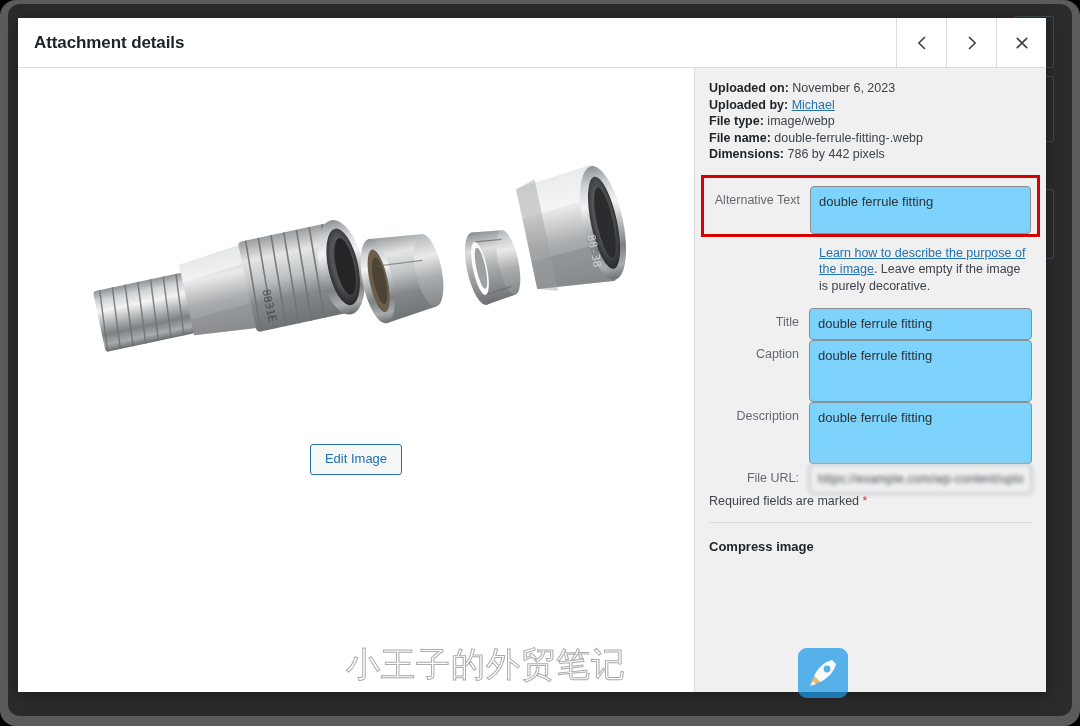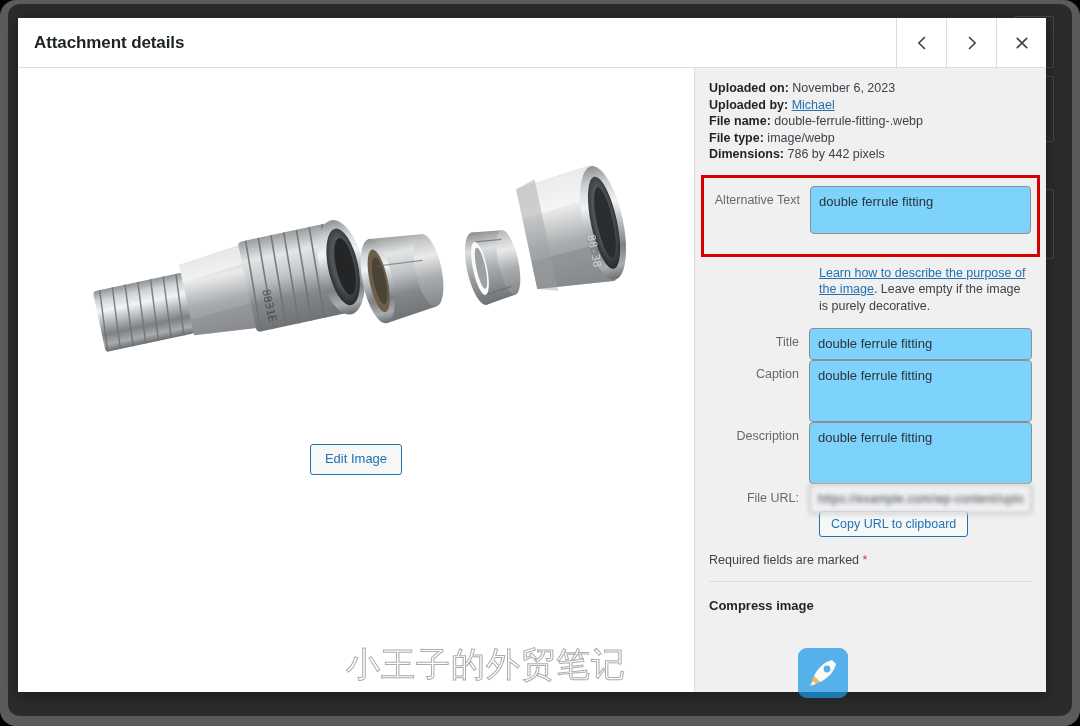--- a/index.html
+++ b/index.html
@@ -175,21 +175,21 @@
     display: block;
   }
   .txt-area { overflow: hidden; }
   #alt-text-area  { height: 48px; }
   #caption-area   { height: 62px; }
   #desc-area      { height: 62px; }
 
   
   #alt-highlight {
     border: 3px solid #d50000;
-    padding: 8px 6px 20px 6px;
+    padding: 8px 6px 0 6px;
     margin: 6px -8px 2px -8px;
     background: transparent;
   }
   #alt-highlight .field-row { margin-bottom: 0; }
 
   
   #alt-help {
     margin: 8px 0 14px 110px;
     font-size: 12.5px;
     line-height: 16.5px;
@@ -431,26 +431,26 @@
         <div id="meta-block">
           <div class="meta-row">
             <span class="meta-label">Uploaded on:</span>
             <span>November 6, 2023</span>
           </div>
           <div class="meta-row">
             <span class="meta-label">Uploaded by:</span>
             <span class="meta-link">Michael</span>
           </div>
           <div class="meta-row">
+            <span class="meta-label">File type:</span>
+            <span>image/webp</span>
+          </div>
+          <div class="meta-row">
             <span class="meta-label">File name:</span>
             <span>double-ferrule-fitting-.webp</span>
-          </div>
-          <div class="meta-row">
-            <span class="meta-label">File type:</span>
-            <span>image/webp</span>
           </div>
           <div class="meta-row">
             <span class="meta-label">Dimensions:</span>
             <span>786 by 442 pixels</span>
           </div>
         </div>
 
         
         <div id="alt-highlight">
           <div class="field-row">
@@ -486,21 +486,20 @@
           </div>
         </div>
 
         <div class="field-row">
           <div class="field-label">File URL:</div>
           <div class="field-control">
             <input class="txt-input" id="file-url-input" readonly="" value="https://example.com/wp-content/uploads/" style="">
           </div>
         </div>
 
-        <button id="copy-url-btn">Copy URL to clipboard</button>
 
         <div id="required-note">
           <span>Required fields are marked </span><span class="req-star">*</span>
         </div>
 
         <div id="compress-heading">Compress image</div>
         
       </div>
     </div>
   </div>

